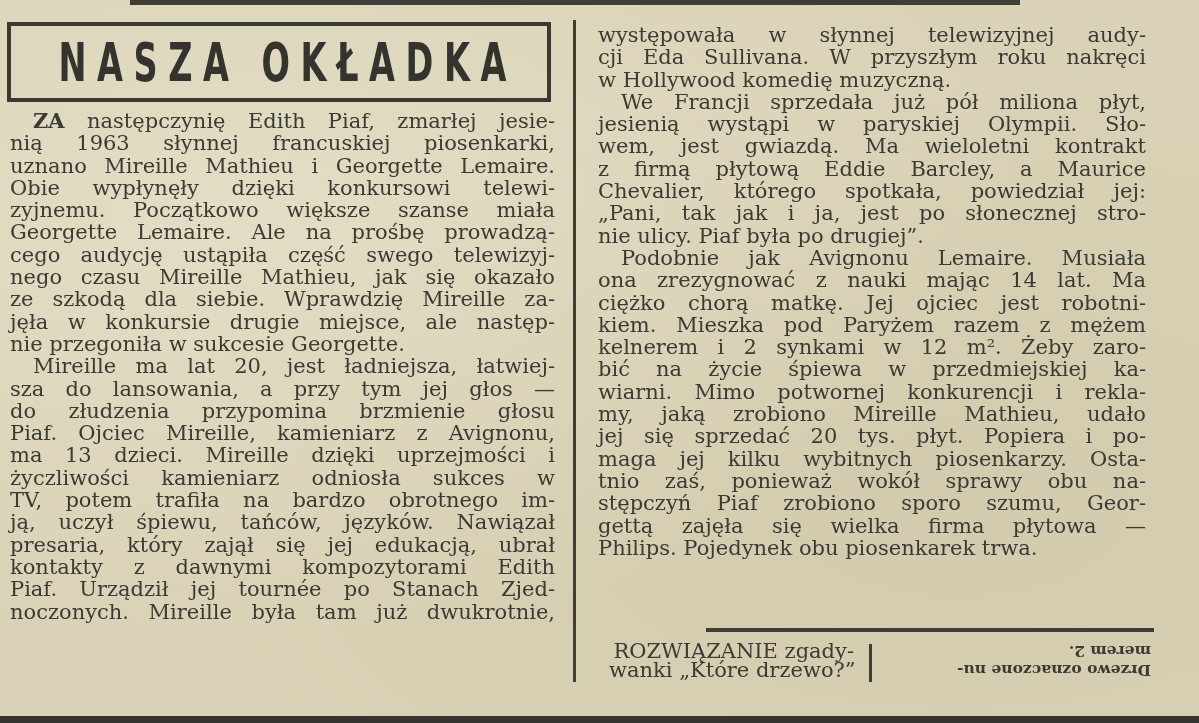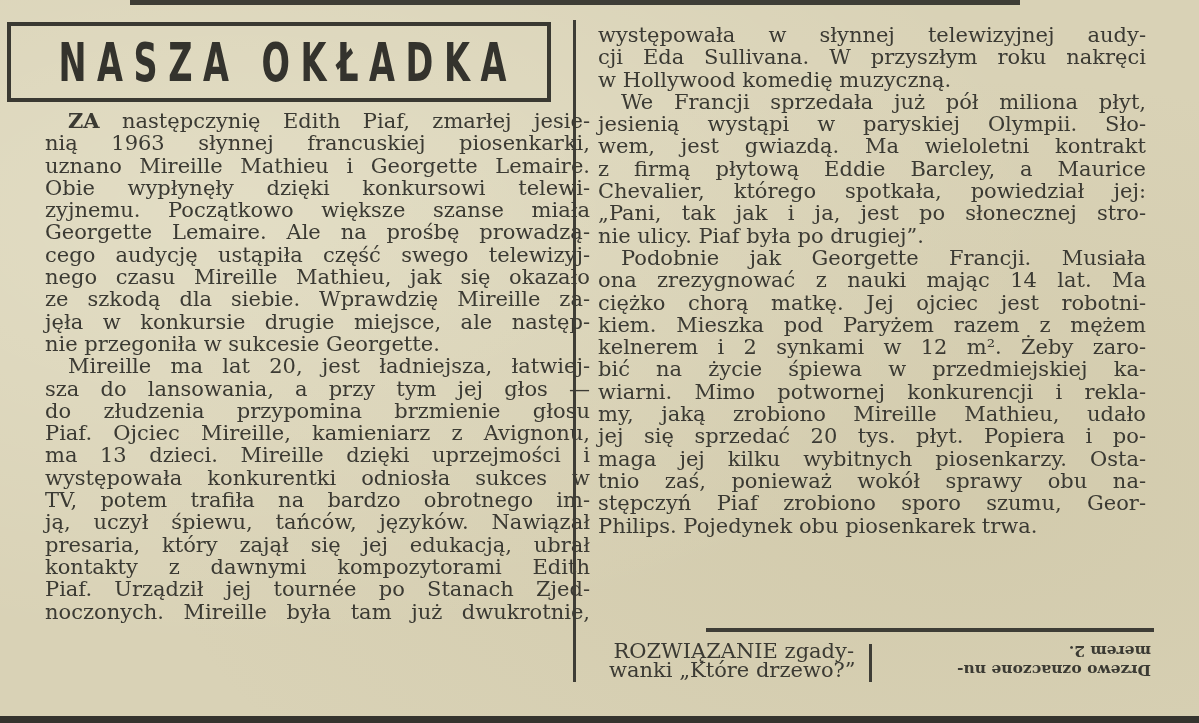--- a/index.html
+++ b/index.html
@@ -31,21 +31,21 @@
     font-weight: bold; font-size: 54px; letter-spacing: 17px;
     transform: scaleX(0.62); white-space: nowrap; color: #34332d;
     margin-right: -17px;
   }
   .col {
     position: absolute; font-size: 21px; line-height: 22.3px;
     text-align: justify; text-align-last: justify;
   }
   .col .line { display: block; white-space: nowrap; height: 22.3px; }
   .col .line.last { text-align-last: left; }
-  .col-left { left: 10px; top: 110px; width: 545px; margin-left: 35px; }
+  .col-left { left: 10px; top: 110px; width: 545px; }
   .col-right { left: 598px; top: 24px; width: 548px; }
   .lead { font-weight: bold; }
   .indent { padding-left: 23px; }
   .footer-rule {
     position: absolute; left: 706px; top: 628px; width: 448px; height: 4px; background: #3e3d36;
   }
   .answer-left {
     position: absolute; left: 609px; top: 642px; width: 245px;
     font-size: 21px; line-height: 19px; text-align: right;
   }
@@ -81,52 +81,53 @@
   <span class="line">cego audycję ustąpiła część swego telewizyj-</span>
   <span class="line">nego czasu Mireille Mathieu, jak się okazało</span>
   <span class="line">ze szkodą dla siebie. Wprawdzię Mireille za-</span>
   <span class="line">jęła w konkursie drugie miejsce, ale następ-</span>
   <span class="line last">nie przegoniła w sukcesie Georgette.</span>
   <span class="line indent">Mireille ma lat 20, jest ładniejsza, łatwiej-</span>
   <span class="line">sza do lansowania, a przy tym jej głos —</span>
   <span class="line">do złudzenia przypomina brzmienie głosu</span>
   <span class="line">Piaf. Ojciec Mireille, kamieniarz z Avignonu,</span>
   <span class="line">ma 13 dzieci. Mireille dzięki uprzejmości i</span>
-  <span class="line">występowała konkurentki odniosła sukces w</span>
+  <span class="line">życzliwości kamieniarz odniosła sukces w</span>
   <span class="line">TV, potem trafiła na bardzo obrotnego im-</span>
   <span class="line">ją, uczył śpiewu, tańców, języków. Nawiązał</span>
   <span class="line">presaria, który zajął się jej edukacją, ubrał</span>
   <span class="line">kontakty z dawnymi kompozytorami Edith</span>
   <span class="line">Piaf. Urządził jej tournée po Stanach Zjed-</span>
   <span class="line">noczonych. Mireille była tam już dwukrotnie,</span>
 </div>
 
 <div class="col col-right">
   <span class="line">występowała w słynnej telewizyjnej audy-</span>
   <span class="line">cji Eda Sullivana. W przyszłym roku nakręci</span>
   <span class="line last">w Hollywood komedię muzyczną.</span>
   <span class="line indent">We Francji sprzedała już pół miliona płyt,</span>
   <span class="line">jesienią wystąpi w paryskiej Olympii. Sło-</span>
   <span class="line">wem, jest gwiazdą. Ma wieloletni kontrakt</span>
   <span class="line">z firmą płytową Eddie Barcley, a Maurice</span>
   <span class="line">Chevalier, którego spotkała, powiedział jej:</span>
   <span class="line">„Pani, tak jak i ja, jest po słonecznej stro-</span>
   <span class="line last">nie ulicy. Piaf była po drugiej”.</span>
-  <span class="line indent">Podobnie jak Georgette Francji. Musiała</span>
+  <span class="line indent">Podobnie jak Avignonu Lemaire. Musiała</span>
   <span class="line">ona zrezygnować z nauki mając 14 lat. Ma</span>
   <span class="line">ciężko chorą matkę. Jej ojciec jest robotni-</span>
   <span class="line">kiem. Mieszka pod Paryżem razem z mężem</span>
   <span class="line">kelnerem i 2 synkami w 12 m². Żeby zaro-</span>
   <span class="line">bić na życie śpiewa w przedmiejskiej ka-</span>
   <span class="line">wiarni. Mimo potwornej konkurencji i rekla-</span>
   <span class="line">my, jaką zrobiono Mireille Mathieu, udało</span>
   <span class="line">jej się sprzedać 20 tys. płyt. Popiera i po-</span>
   <span class="line">maga jej kilku wybitnych piosenkarzy. Osta-</span>
   <span class="line">tnio zaś, ponieważ wokół sprawy obu na-</span>
   <span class="line">stępczyń Piaf zrobiono sporo szumu, Geor-</span>
+  <span class="line">gettą zajęła się wielka firma płytowa —</span>
   <span class="line last">Philips. Pojedynek obu piosenkarek trwa.</span>
 </div>
 
 <div class="footer-rule"></div>
 
 <div class="answer-left">
   <span class="line"><span>ROZWIĄZANIE</span><span> zgady-</span></span>
   <span class="line">wanki „Które drzewo?”</span>
 </div>
 

